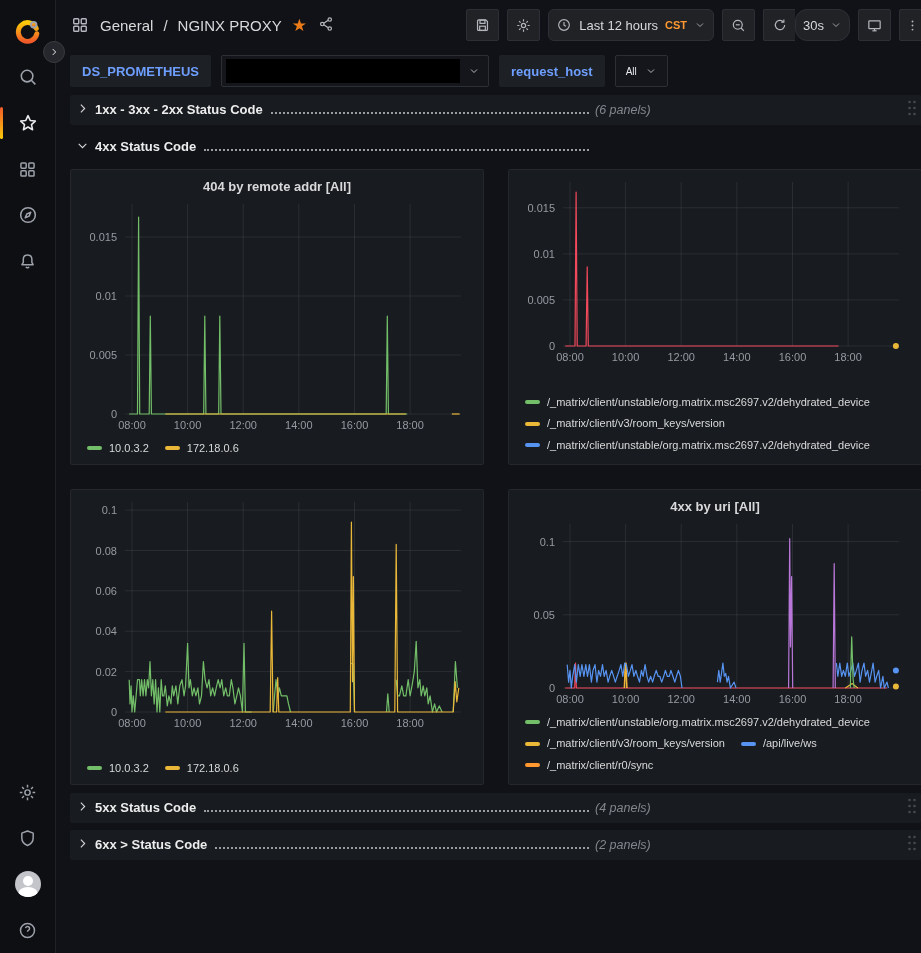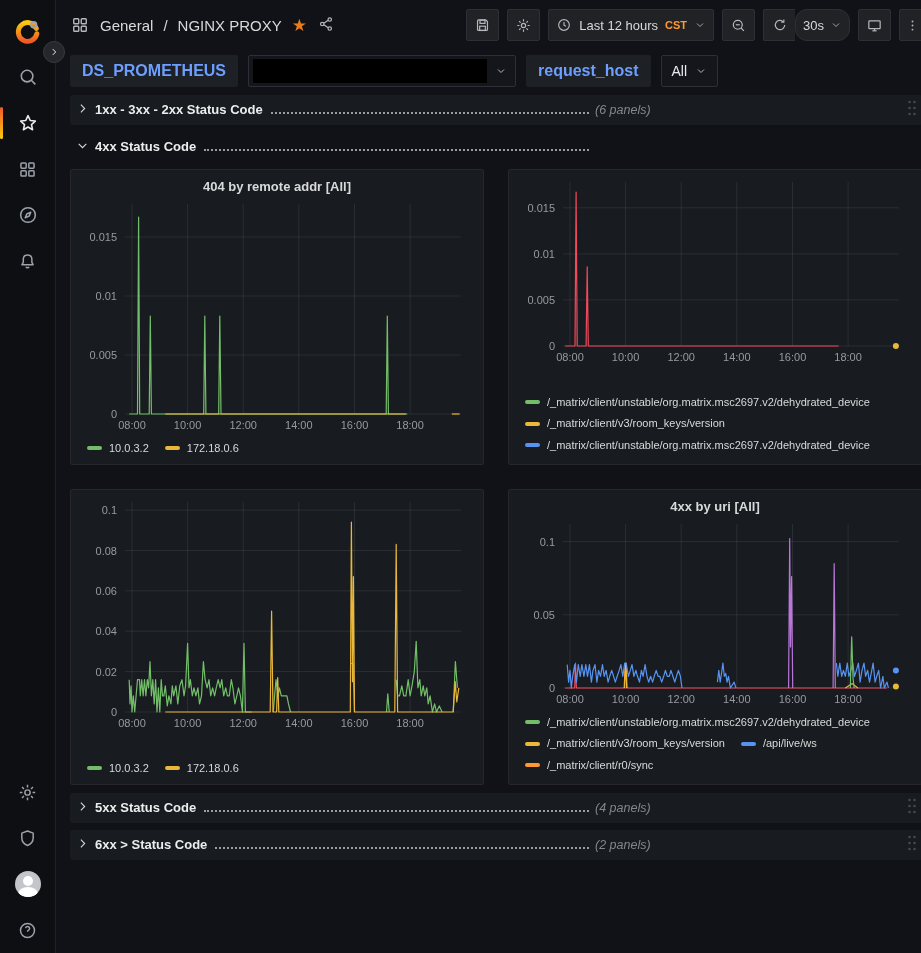--- a/index.html
+++ b/index.html
@@ -33,32 +33,32 @@
   .breadcrumb svg.apps { stroke:#b4b7bd; fill:none; stroke-width:1.7; }
   .star-filled { color:#eb7b18; font-size:17px; cursor:pointer; line-height:1;}
   .share-ic svg { stroke:#b4b7bd; fill:none; stroke-width:1.6; cursor:pointer;}
   .toolbar { margin-left:auto; display:flex; align-items:center; gap:8px; }
   .tb-btn { height:32px; min-width:32px; background:#202226; border:1px solid #2c3036; border-radius:2px;
     display:flex; align-items:center; justify-content:center; padding:0 7px; cursor:pointer; color:#d8d9da; font-size:13px; }
   .tb-btn svg { stroke:#b4b7bd; fill:none; stroke-width:1.7; }
   .tb-group { display:flex; }
   .tb-group .tb-btn:first-child { border-radius:2px 0 0 2px; border-right:none;}
   .tb-group .tb-btn:last-child { border-radius:0 2px 2px 0;}
-  .time-btn { gap:7px; }
+  .time-btn { gap:7px;border-radius:6px; }
   .tz { color:#ff9830; font-size:11px; font-weight:700; }
   .chev { stroke:#b4b7bd; fill:none; stroke-width:2; }
 
   .submenu { height:42px; display:flex; align-items:center; gap:10px; padding:0 14px; }
   .var-chip { height:32px; display:flex; align-items:center; padding:0 12px; background:#1d2025;
-    color:#6e9fff; font-size:16px; font-weight:600; border-radius:2px; }
+    color:#6e9fff; font-size:13px; font-weight:600; border-radius:2px; }
   .var-select { height:32px; width:268px; background:#15161b; border:1px solid #2c3036; border-radius:2px;
     display:flex; align-items:center; padding:0 8px 0 4px; cursor:pointer; }
   .redacted { flex:1; height:24px; background:#000; margin-right:8px; }
   .var-value { height:32px; background:#15161b; border:1px solid #2c3036; border-radius:2px;
-    display:flex; align-items:center; gap:8px; padding:0 10px; font-size:14px; color:#e9eaee; cursor:pointer;}
+    display:flex; align-items:center; gap:8px; padding:0 10px; font-size:10px; color:#e9eaee; cursor:pointer;}
 
   .dashboard { flex:1; padding:3px 15px 0 14px; overflow:hidden; }
 
   .dash-row { height:30px; display:flex; align-items:center; border-radius:2px; margin-bottom:7px; cursor:pointer; }
   .dash-row.collapsed { background:#181b1f; }
   .dash-row .rchev svg { stroke:#d8d9da; fill:none; stroke-width:2; margin:0 6px 0 6px; }
   .row-left { display:flex; align-items:baseline; width:500px; }
   .row-title { font-size:13px; font-weight:700; color:#eceded; white-space:nowrap; }
   .leader { flex:1; border-bottom:2px dotted #9a9da4; margin:0 6px 4px 8px; }
   .panel-count { font-size:12.5px; font-style:italic; color:#84868e; white-space:nowrap; }

